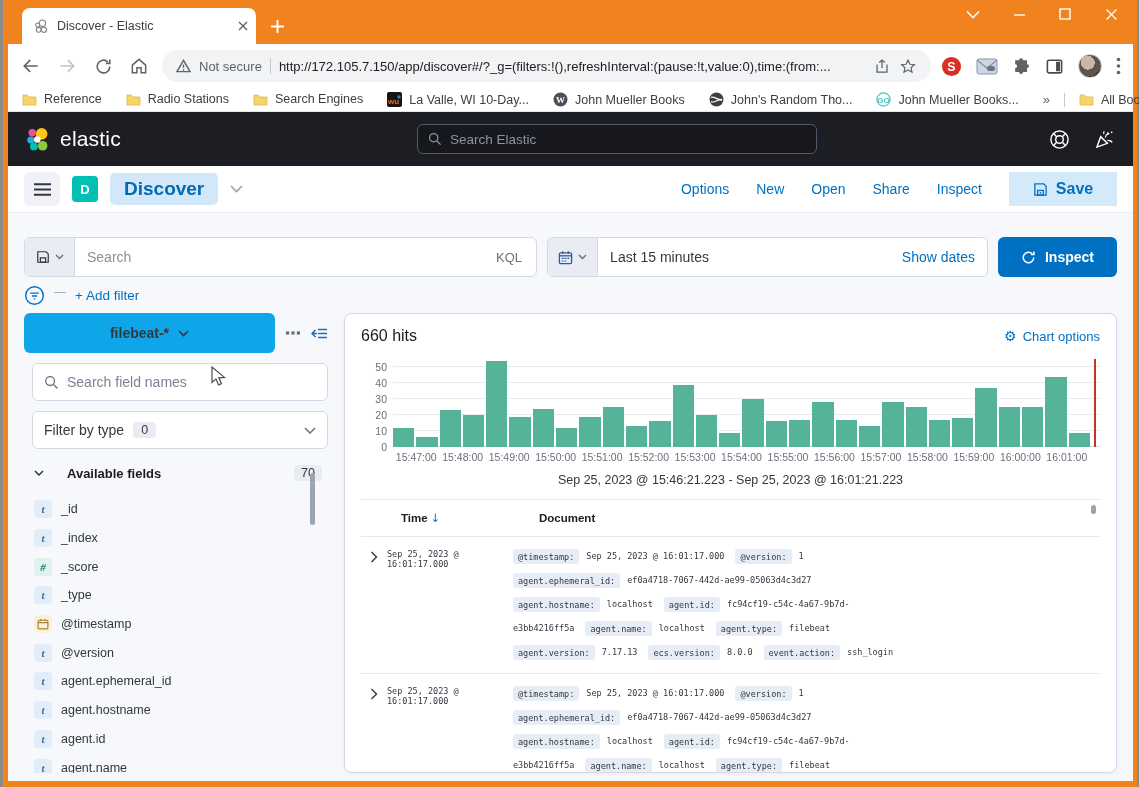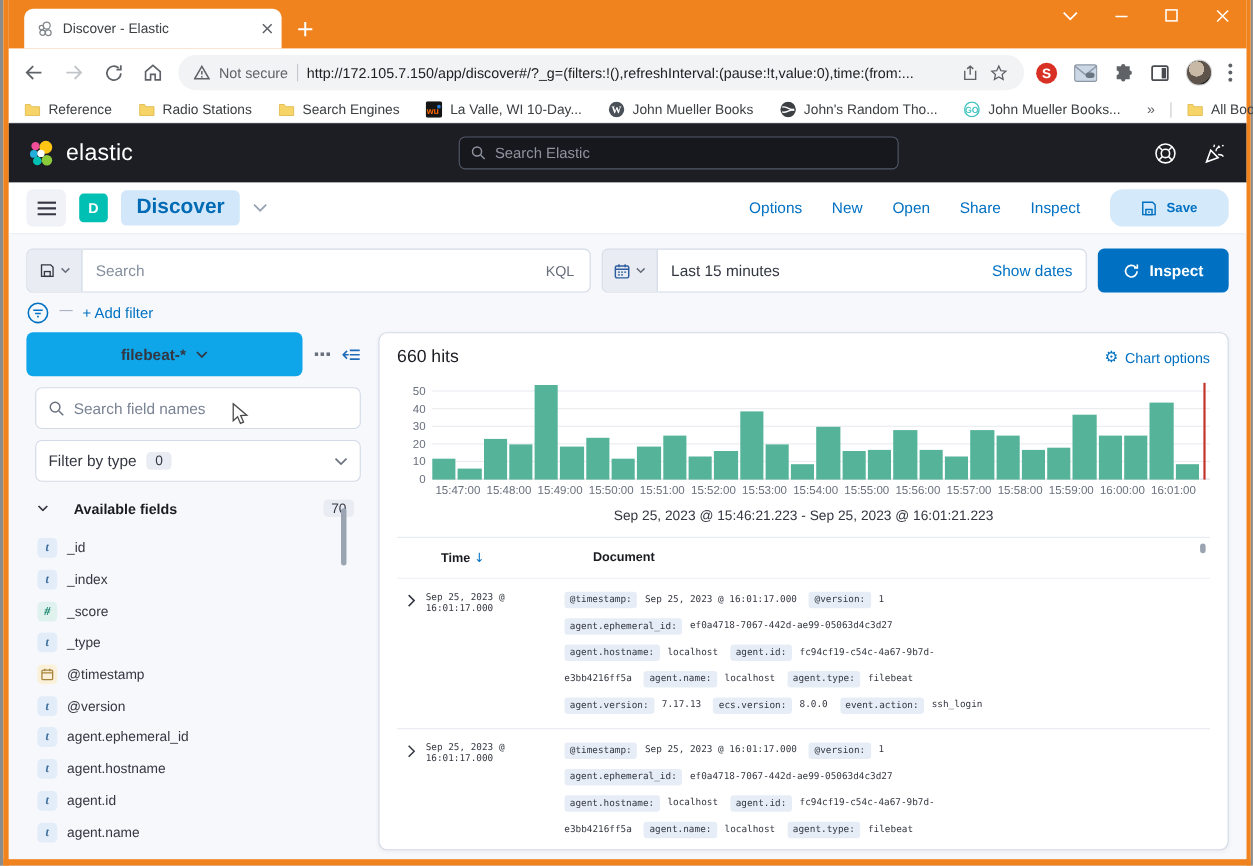--- a/index.html
+++ b/index.html
@@ -43,23 +43,23 @@
   .eh-search input{background:transparent;border:0;outline:0;color:#C9CCD4;font-size:13.5px;width:100%;font-family:inherit}
   .eh-search input::placeholder{color:#8E939E}
   .eh-right{margin-left:auto;display:flex;gap:24px;align-items:center}
   
   .kib-toolbar{height:46px;background:#fff;display:flex;align-items:center;padding:0 16px;gap:12px;flex:none}
   .burger{width:36px;height:34px;border-radius:6px;background:#F0F2F7;display:flex;align-items:center;justify-content:center}
   .dbadge{width:26px;height:26px;border-radius:4px;background:#00BFB3;color:#fff;font-weight:bold;font-size:13px;display:flex;align-items:center;justify-content:center}
   .crumb{background:#D2E7F9;color:var(--blue2);font-weight:bold;font-size:19px;border-radius:5px;padding:5px 14px}
   .top-actions{margin-left:auto;display:flex;align-items:center;gap:27px}
   .top-link{color:var(--blue);font-size:14px;cursor:pointer}
-  .save-btn{background:#D4E9F9;border-radius:12px;height:34px;width:108px;display:flex;align-items:center;justify-content:center;gap:8px;color:var(--blue);font-weight:bold;font-size:12px}
-  
-  .kb-body{flex:1;background:var(--panelbg);padding:13px 16px 8px;display:flex;flex-direction:column;min-height:0;border-top:1px solid #ECEEF3}
+  .save-btn{background:#D4E9F9;border-radius:0;height:34px;width:108px;display:flex;align-items:center;justify-content:center;gap:8px;color:var(--blue);font-weight:bold;font-size:16px}
+  
+  .kb-body{flex:1;background:var(--panelbg);padding:24px 16px 8px;display:flex;flex-direction:column;min-height:0;border-top:1px solid #ECEEF3}
   .query-row{display:flex;gap:10px;height:40px;flex:none}
   .group{display:flex;border:1px solid var(--line);border-radius:6px;background:#fff;overflow:hidden;align-items:stretch}
   .search-group{flex:524}
   .date-group{flex:450}
   .seg-btn{width:50px;background:var(--btnlight);border-right:1px solid var(--line);display:flex;align-items:center;justify-content:center;gap:5px}
   .q-input{flex:1;display:flex;align-items:center;padding:0 12px;gap:8px;min-width:0}
   .q-input input{border:0;outline:0;font-size:14px;color:var(--ink);width:100%;font-family:inherit;background:transparent}
   .q-input input::placeholder{color:#86909F}
   .kql{font-size:13px;color:var(--muted);padding-right:2px}
   .timetext{font-size:14px;color:var(--ink);flex:1;display:flex;align-items:center;padding:0 12px}
@@ -250,21 +250,21 @@
           <svg width="5" height="18" viewBox="0 0 5 18">
             <circle cx="2.5" cy="2.5" r="1.8" fill="#5F6368"></circle>
             <circle cx="2.5" cy="9" r="1.8" fill="#5F6368"></circle>
             <circle cx="2.5" cy="15.5" r="1.8" fill="#5F6368"></circle>
           </svg>
         </span>
     </div>
   </div>
 
   <div class="bookmarks">
-    <span id="bookmark-items" style="display:flex;gap:24px;align-items:center">
+    <span id="bookmark-items" style="display:flex;gap:24px;align-items:flex-start">
         <span class="bm-item">
           <span class="ic">
             <svg width="15" height="13" viewBox="0 0 15 13">
               <path d="M1 2h4.4l1.5 2H14v8H1z" fill="#F6D467" stroke="#E0B94F" stroke-width=".8"></path>
             </svg>
           </span>
           <span class="bm-label">Reference</span>
         </span>
         <span class="bm-item">
           <span class="ic">

